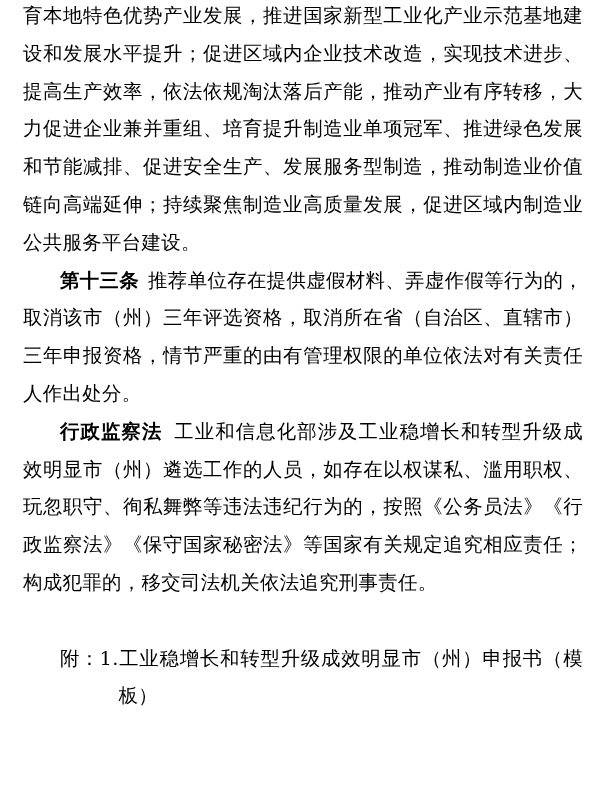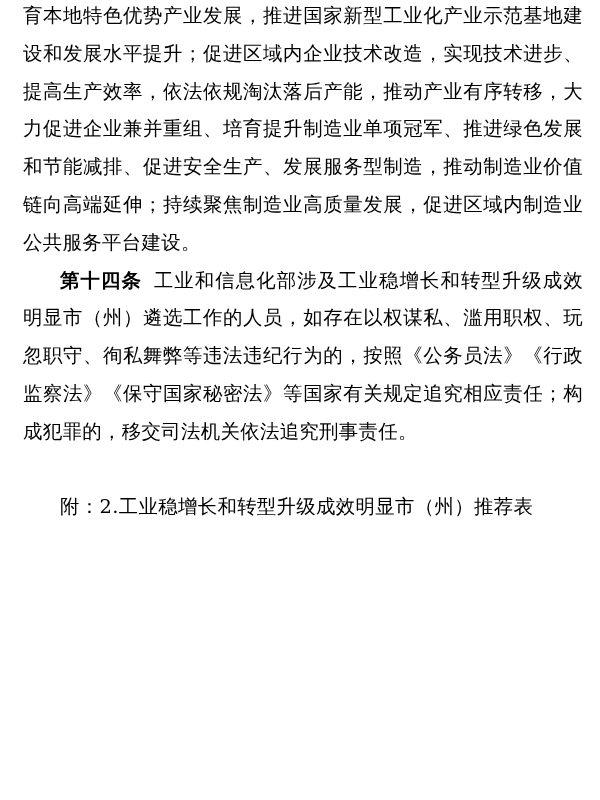--- a/index.html
+++ b/index.html
@@ -62,26 +62,27 @@
     text-align-last: left;
   }
 </style>
 </head>
 <body>
 
 <div class="page">
 
   <p class="para"><span>育本地特色优势产业发展，推进国家新型工业化产业示范基地建设和发展水平提升；促进区域内企业技术改造，实现技术进步、提高生产效率，依法依规淘汰落后产能，推动产业有序转移，大力促进企业兼并重组、培育提升制造业单项冠军、推进绿色发展和节能减排、促进安全生产、发展服务型制造，推动制造业价值链向高端延伸；持续聚焦制造业高质量发展，促进区域内制造业公共服务平台建设。</span></p>
 
+  <p class="para indent"><span class="lead">第十三条</span><span>推荐单位存在提供虚假材料、弄虚作假等行为的，取消该市（州）三年评选资格，取消所在省（自治区、直辖市）三年申报资格，情节严重的由有管理权限的单位依法对有关责任人作出处分。</span></p>
 
-  <p class="para indent"><span class="lead wide">第十四条</span><span>工业和信息化部涉及工业稳增长和转型升级成效明显市（州）遴选工作的人员，如存在以权谋私、滥用职权、玩忽职守、徇私舞弊等违法违纪行为的，按照《公务员法》《行政监察法》《保守国家秘密法》等国家有关规定追究相应责任；构成犯罪的，移交司法机关依法追究刑事责任。</span></p>
+  <p class="para indent"><span class="lead wide">行政监察法</span><span>工业和信息化部涉及工业稳增长和转型升级成效明显市（州）遴选工作的人员，如存在以权谋私、滥用职权、玩忽职守、徇私舞弊等违法违纪行为的，按照《公务员法》《行政监察法》《保守国家秘密法》等国家有关规定追究相应责任；构成犯罪的，移交司法机关依法追究刑事责任。</span></p>
 
 
   <div class="blank-line"></div>
 
   <div class="attachments">
     <span class="att-label">附：</span>
     <div class="att-items">
-      <div class="att-item">2.工业稳增长和转型升级成效明显市（州）推荐表</div>
+      <div class="att-item">1.工业稳增长和转型升级成效明显市（州）申报书（模板）</div>
     </div>
   </div>
 
 </div>
 
 </body></html>

